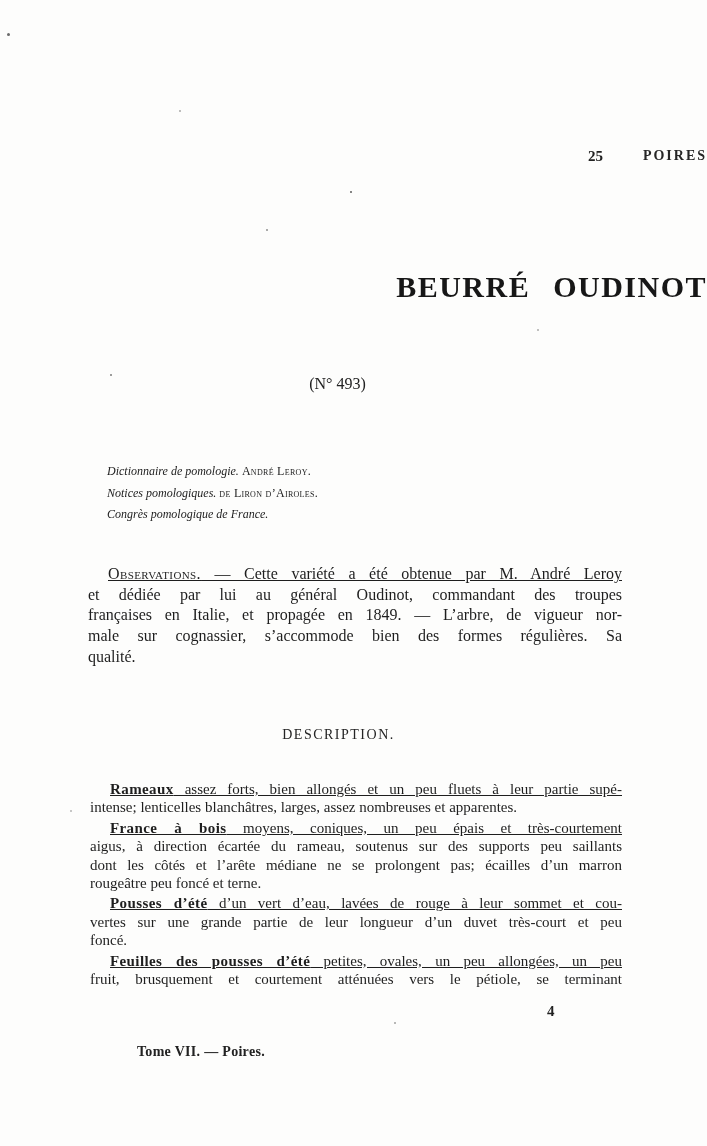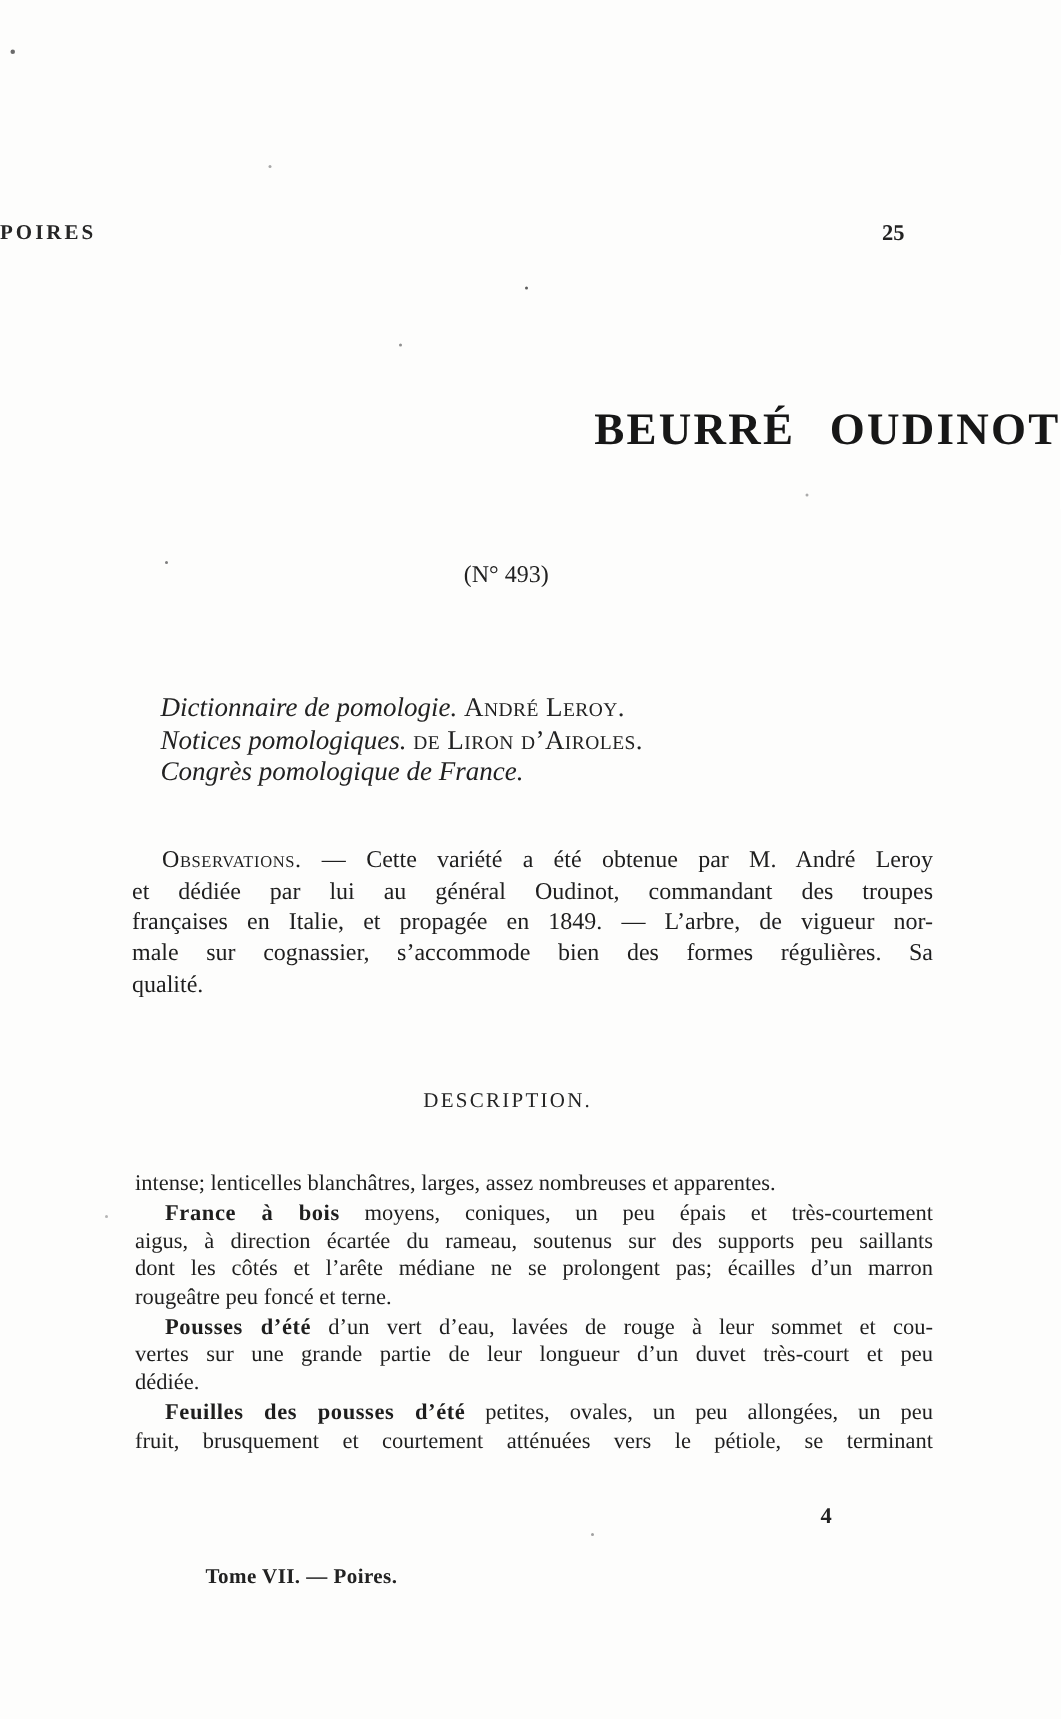--- a/index.html
+++ b/index.html
@@ -16,21 +16,21 @@
     font-family: "Liberation Serif", "DejaVu Serif", serif;
     color: #1e1e1e;
   }
 
   
   .running-title {
     position: absolute;
     top: 148px;
     left: 0;
     width: 707px;
-    text-align: left;
+    text-align: right;
     font-size: 14px;
     font-weight: 700;
     letter-spacing: 2px;
     color: #262626;
   }
   .folio-number {
     position: absolute;
     top: 148px;
     left: 588px;
     width: 24px;
@@ -60,21 +60,21 @@
     text-align: center;
     font-size: 16px;
     color: #222;
   }
 
   
   .references {
     position: absolute;
     top: 461px;
     left: 107px;
-    font-size: 18px;
+    font-size: 12px;
     line-height: 21.5px;
     font-style: italic;
     color: #222;
   }
   .references .author {
     font-style: normal;
     font-variant: small-caps;
     letter-spacing: 0.3px;
   }
 
@@ -121,21 +121,21 @@
 
   
   .line {
     display: block;
     text-align: justify;
     text-align-last: justify;
     white-space: normal;
     overflow: hidden;
   }
   .line.last { text-align-last: left; }
-  .line.indent { text-indent: 20px; }
+  .line.indent { text-indent: 20px; text-decoration: underline; }
 
   
   .footer-signature {
     position: absolute;
     top: 1004px;
     left: 137px;
     font-size: 14px;
     font-weight: 700;
     letter-spacing: 0.3px;
     color: #222;
@@ -191,38 +191,41 @@
     <div class="line">françaises en Italie, et propagée en 1849. — L’arbre, de vigueur nor-</div>
     <div class="line">male sur cognassier, s’accommode bien des formes régulières. Sa</div>
     <div class="line last">qualité.</div>
   </div>
 
   <div class="description-heading">DESCRIPTION.</div>
 
   <div class="description-body">
 
     <div class="paragraph">
+      <div class="line indent">
+        <span class="lead">Rameaux</span><span> assez forts, bien allongés et un peu fluets à leur partie supé-</span>
+      </div>
       <div class="line last">intense; lenticelles blanchâtres, larges, assez nombreuses et apparentes.</div>
     </div>
 
     <div class="paragraph">
       <div class="line indent">
         <span class="lead">France à bois</span><span> moyens, coniques, un peu épais et très-courtement</span>
       </div>
       <div class="line">aigus, à direction écartée du rameau, soutenus sur des supports peu saillants</div>
       <div class="line">dont les côtés et l’arête médiane ne se prolongent pas; écailles d’un marron</div>
       <div class="line last">rougeâtre peu foncé et terne.</div>
     </div>
 
     <div class="paragraph">
       <div class="line indent">
         <span class="lead">Pousses d’été</span><span> d’un vert d’eau, lavées de rouge à leur sommet et cou-</span>
       </div>
       <div class="line">vertes sur une grande partie de leur longueur d’un duvet très-court et peu</div>
-      <div class="line last">dédiée.</div>
+      <div class="line last">foncé.</div>
     </div>
 
     <div class="paragraph">
       <div class="line indent">
         <span class="lead">Feuilles des pousses d’été</span><span> petites, ovales, un peu allongées, un peu</span>
       </div>
       <div class="line">fruit, brusquement et courtement atténuées vers le pétiole, se terminant</div>
     </div>
 
   </div>

